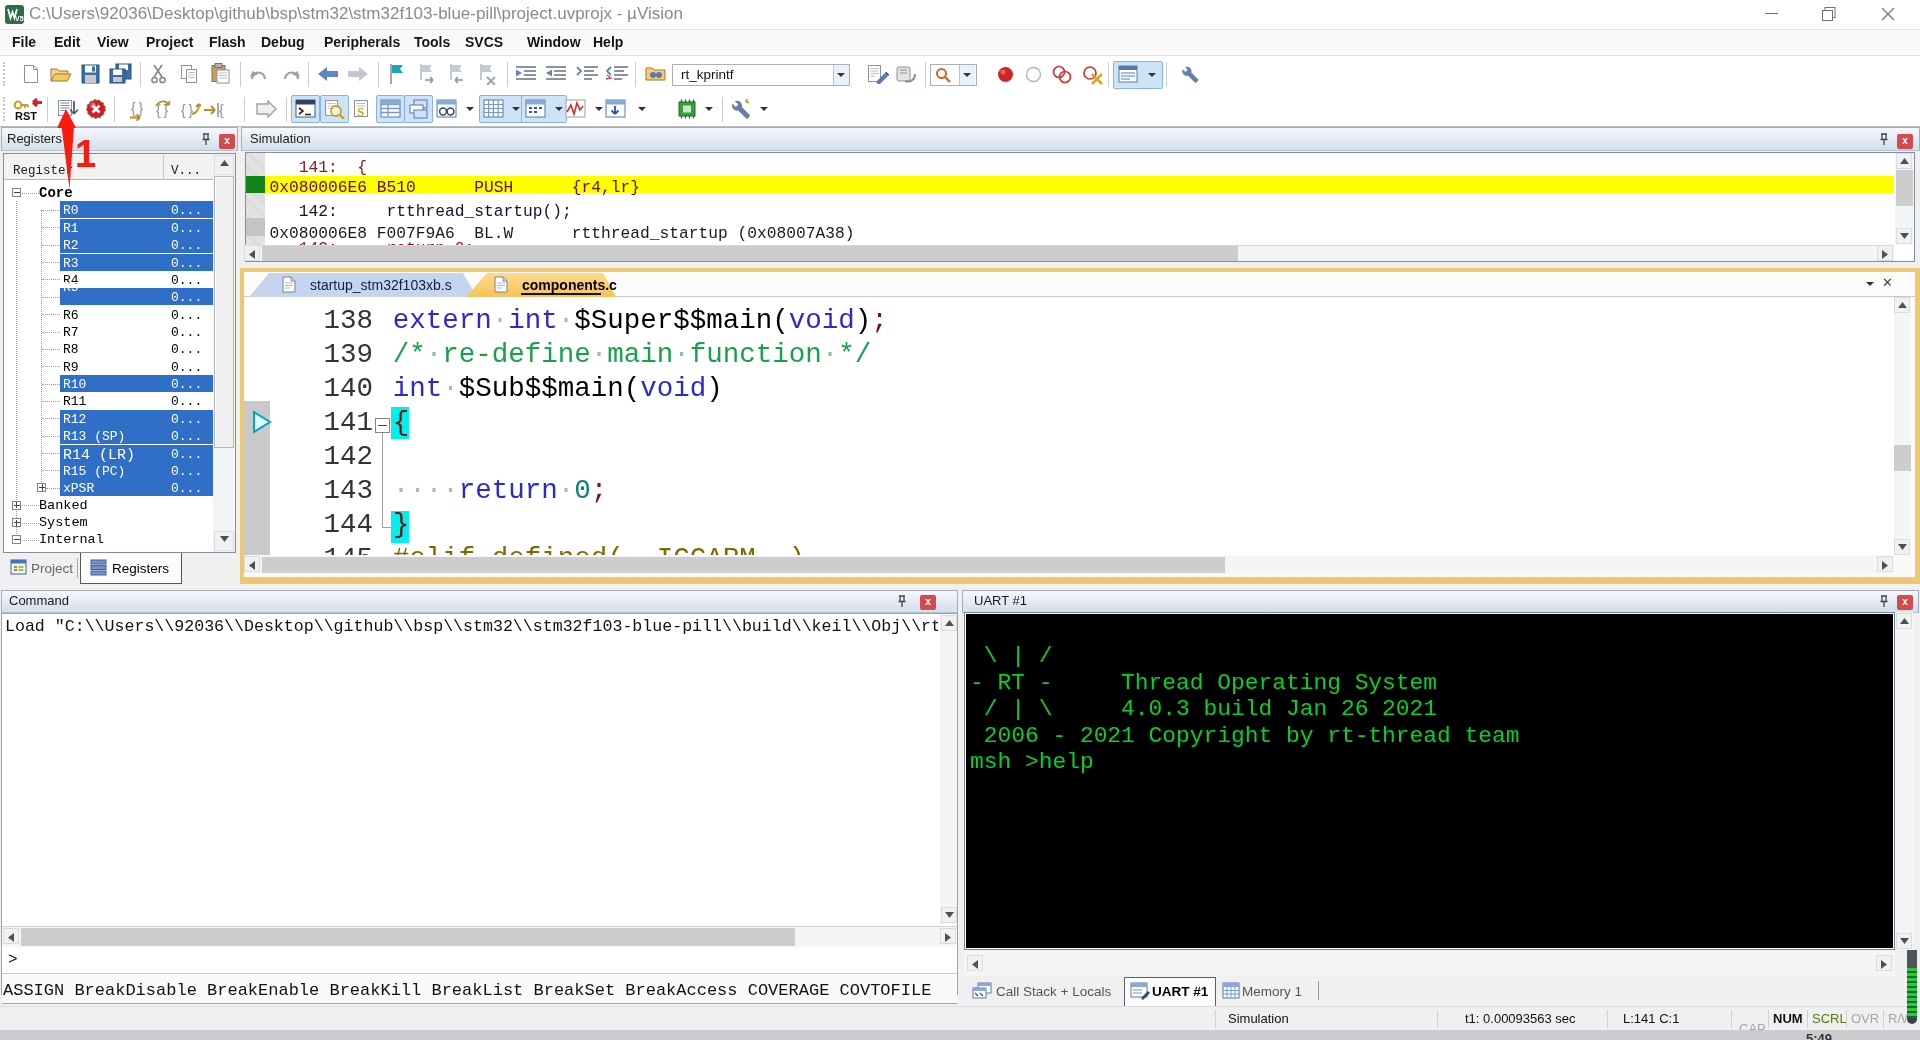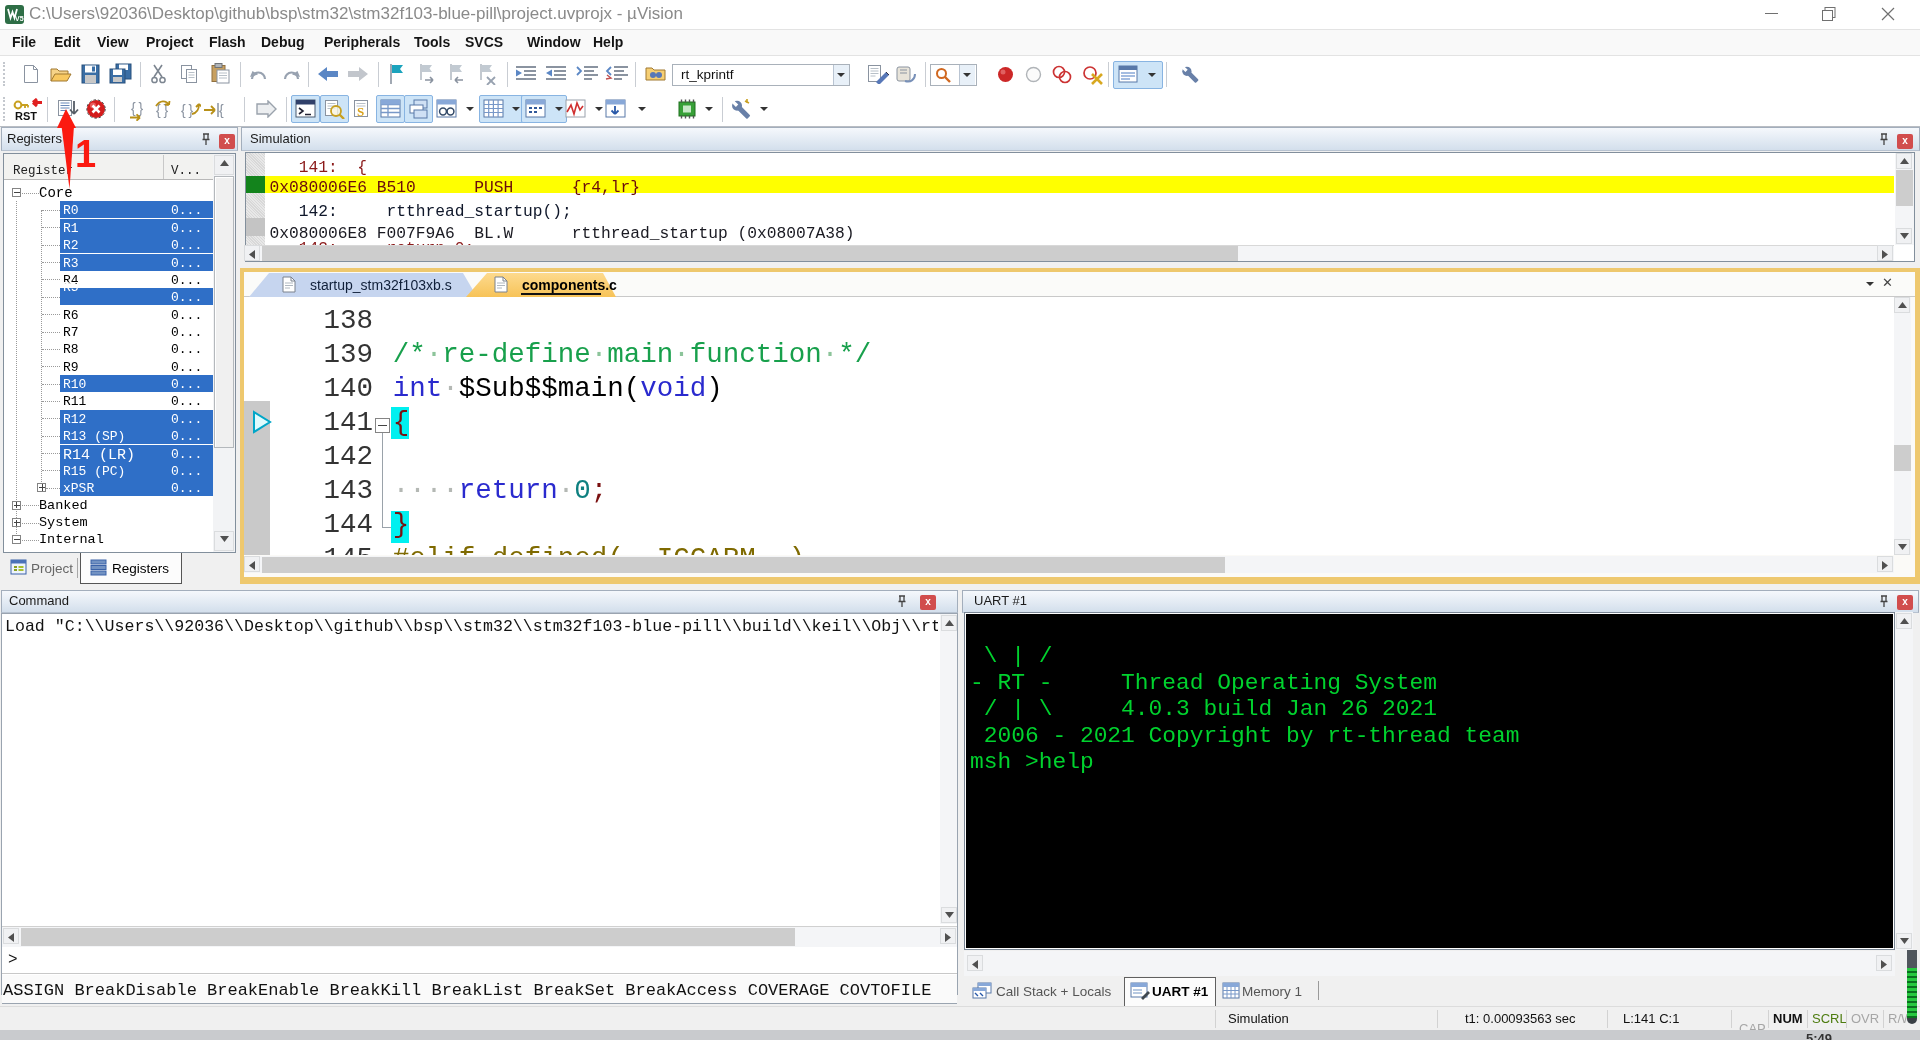--- a/index.html
+++ b/index.html
@@ -367,21 +367,21 @@
         <polygon points="0,0 9,0 4.5,6" fill="#505050"></polygon>
       </svg>
     </div>
 
 <div class="ab" id="regrows" style="left:4px;top:53px;width:209px;height:372px;overflow:hidden">
 <div class="ab" style="left:12px;top:21px;width:1px;height:341px;border-left:1px dotted #9a9a9a"></div>
 <div class="ab" style="left:37px;top:30px;width:1px;height:278px;border-left:1px dotted #9a9a9a"></div>
 <div class="ab" style="left:8px;top:8.0px;width:9px;height:9px;background:#fff;border:1px solid #848484"></div>
 <div class="ab" style="left:9.5px;top:12.0px;width:6px;height:1px;background:#444"></div>
 <div class="ab" style="left:18px;top:12.5px;width:17px;height:1px;border-top:1px dotted #9a9a9a"></div>
-<div class="ab mono" style="left:35px;top:5.0px;font-size:14px;font-weight:normal;color:#000">Core</div>
+<div class="ab mono" style="left:35px;top:5.0px;font-size:14px;font-weight:bold;color:#000">Core</div>
 <div class="ab" style="left:56px;top:21.4px;width:153px;height:17px;background:#2f6fc7"></div>
 <div class="ab" style="left:38px;top:29.9px;width:18px;height:1px;border-top:1px dotted #9a9a9a"></div>
 <div class="ab mono" style="left:59px;top:23.4px;font-size:13px;color:#fff">R0</div>
 <div class="ab mono" style="left:167px;top:23.4px;font-size:13px;color:#fff">0...</div>
 <div class="ab" style="left:56px;top:38.7px;width:153px;height:17px;background:#2f6fc7"></div>
 <div class="ab" style="left:38px;top:47.2px;width:18px;height:1px;border-top:1px dotted #9a9a9a"></div>
 <div class="ab mono" style="left:59px;top:40.7px;font-size:13px;color:#fff">R1</div>
 <div class="ab mono" style="left:167px;top:40.7px;font-size:13px;color:#fff">0...</div>
 <div class="ab" style="left:56px;top:56.1px;width:153px;height:17px;background:#2f6fc7"></div>
 <div class="ab" style="left:38px;top:64.6px;width:18px;height:1px;border-top:1px dotted #9a9a9a"></div>
@@ -561,20 +561,21 @@
   <div class="lnum" style="top:244.6px">145</div>
 
   <div class="ab" style="left:131px;top:121px;width:15px;height:15px;background:#fff;border:1px solid #848484"></div>
   <div class="ab" style="left:134px;top:128px;width:9px;height:1px;background:#444"></div>
   <div class="ab" style="left:138px;top:136px;width:1px;height:94px;background:#9aa2aa"></div>
   <div class="ab" style="left:138px;top:230px;width:10px;height:1px;background:#9aa2aa"></div>
 
   <div class="ab" style="left:147px;top:110px;width:18px;height:32px;background:#00f0f0"></div>
   <div class="ab" style="left:147px;top:214px;width:18px;height:32px;background:#00f0f0"></div>
 
+  <div class="cl" style="top:6.6px"><span class="kw">extern</span><span class="dt">·</span><span class="kw">int</span><span class="dt">·</span>$Super$$main(<span class="kw">void</span>)<span class="pn">;</span></div>
   <div class="cl" style="top:40.6px"><span class="cm">/*</span><span class="dtg">·</span><span class="cm">re-define</span><span class="dtg">·</span><span class="cm">main</span><span class="dtg">·</span><span class="cm">function</span><span class="dtg">·</span><span class="cm">*/</span></div>
   <div class="cl" style="top:74.6px"><span class="kw">int</span><span class="dt">·</span>$Sub$$main(<span class="kw">void</span>)</div>
   <div class="cl" style="top:108.6px"><span class="pn">{</span></div>
   <div class="cl" style="top:176.6px"><span class="dt">····</span><span class="kw">return</span><span class="dt">·</span><span class="num">0</span><span class="pn">;</span></div>
   <div class="cl" style="top:210.6px"><span class="pn">}</span></div>
   <div class="cl" style="top:244.6px"><span class="pp">#elif</span><span class="dt">·</span><span class="pp">defined(__ICCARM__)</span></div>
 </div>
 
 <div class="ab sbh" style="left:4px;top:288px;width:1650px;height:17px"></div>
 <div class="sbbtn" style="left:4px;top:288px">

